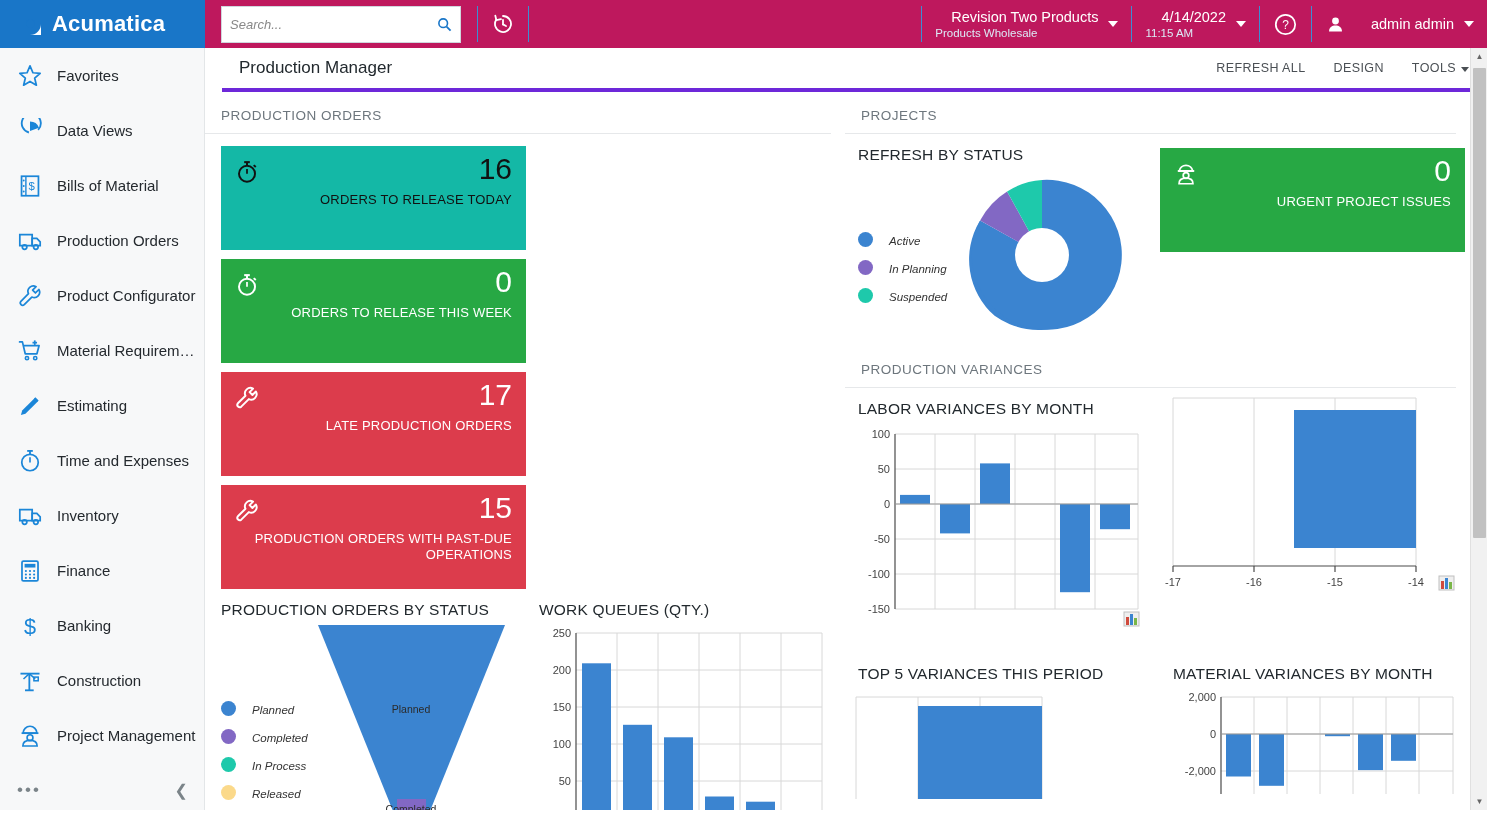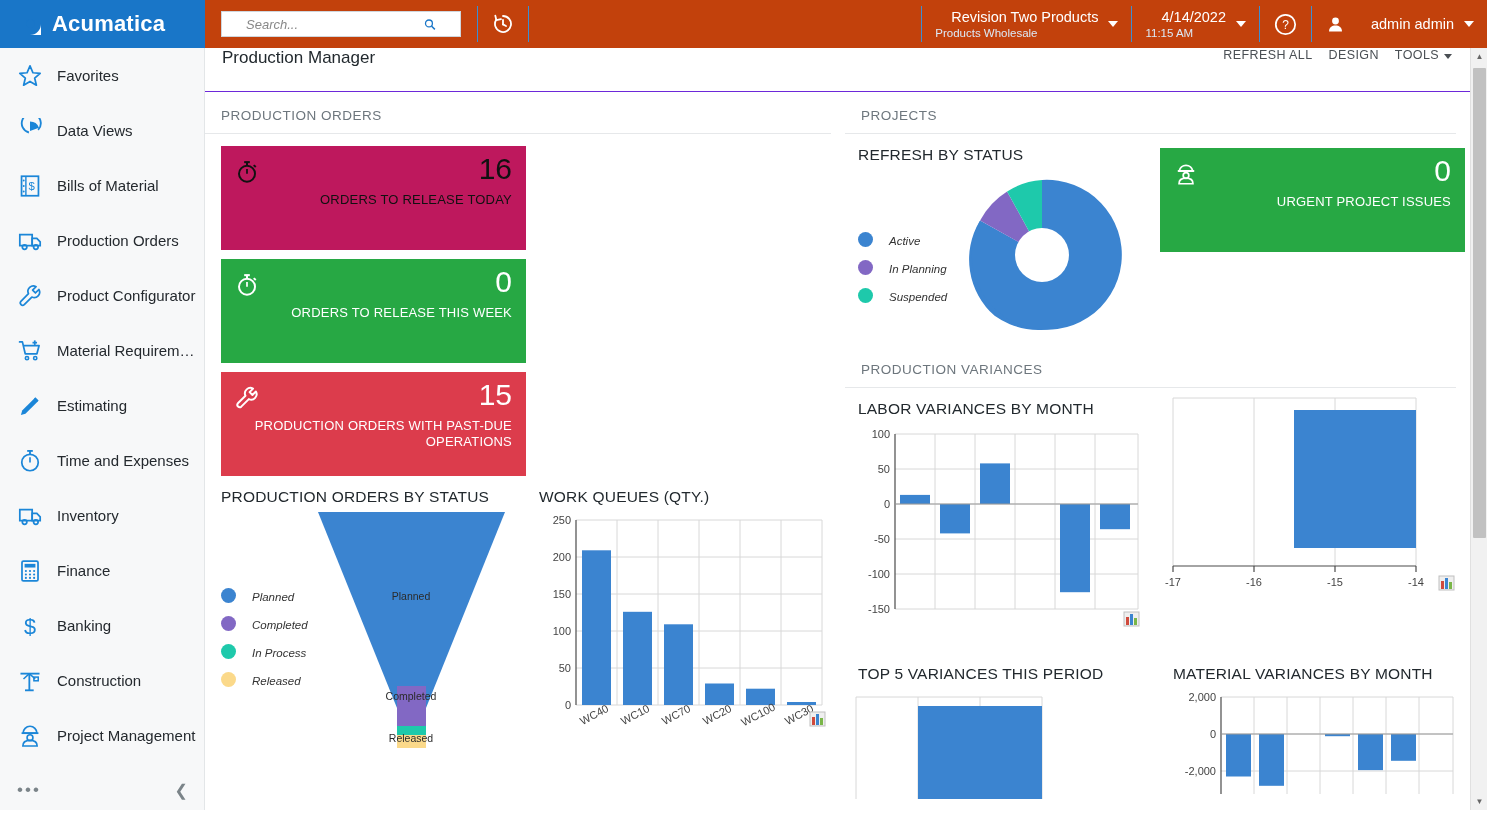--- a/index.html
+++ b/index.html
@@ -6,33 +6,33 @@
   html, body {
     width: 1487px; height: 836px;
     font-family: "Liberation Sans", sans-serif;
     background: #fff; overflow: hidden;
   }
   #app { position: relative; width: 1487px; height: 836px; }
 
   
   .topbar {
     position: absolute; top: 0; left: 0; width: 1487px; height: 48px;
-    background: #c2410c; display: flex; align-items: stretch;
+    background: #be185d; display: flex; align-items: stretch;
   }
   .brand {
     width: 205px; display: flex; align-items: center; gap: 9px;
     padding-left: 17px; background: #1976c8;
   }
   .brand-logo { width: 26px; height: 26px; flex: none; }
   .brand-name { color: #fff; font-size: 22px; font-weight: bold; letter-spacing: .2px; }
 
   .search-wrap { display: flex; align-items: center; padding: 0 16px; }
   .search-box {
-    width: 240px; height: 26px; background: #fff; border: 1px solid #cfd6dd;
-    display: flex; align-items: center; padding: 0 24px;
+    width: 240px; height: 37px; background: #fff; border: 1px solid #cfd6dd;
+    display: flex; align-items: center; padding: 0 8px;
   }
   .search-box input {
     flex: 1; border: none; outline: none; font-size: 13px;
     font-family: "Liberation Sans", sans-serif; color: #333; font-style: italic;
   }
   .search-box input::placeholder { color: #888; font-style: italic; }
 
   .tb-sep { width: 1px; background: #3a8ed4; margin: 6px 0; }
   .tb-cell {
     display: flex; align-items: center; justify-content: center;
@@ -61,25 +61,25 @@
   .sb-foot {
     position: absolute; bottom: 0; left: 0; width: 205px; height: 40px;
     display: flex; align-items: center; justify-content: space-between;
     padding: 0 17px; color: #7b8489;
   }
   .dots { font-size: 17px; letter-spacing: 2px; cursor: pointer; }
   .chev-l { font-size: 16px; cursor: pointer; }
 
   
   .page-head {
-    position: absolute; top: 48px; left: 205px; width: 1265px; height: 44px;
-    display: flex; align-items: flex-start; border-bottom: 1px solid #6d28d9; background: #fff;
+    position: absolute; top: 48px; left: 222px; width: 1265px; height: 44px;
+    display: flex; align-items: center; border-bottom: 4px solid #6d28d9; background: #fff;
   }
   .page-title { font-size: 17px; color: #22292e; padding-left: 17px; }
-  .head-tools { margin-left: auto; display: flex; align-items: center; gap: 16px; padding-right: 18px; }
+  .head-tools { margin-left: auto; display: flex; align-items: center; gap: 28px; padding-right: 18px; }
   .tool-btn { font-size: 12.5px; color: #4a4f54; letter-spacing: .4px; cursor: pointer; }
   .caret-sm {
     display: inline-block; width: 0; height: 0; margin-left: 5px;
     border-left: 4px solid transparent; border-right: 4px solid transparent;
     border-top: 5px solid #4a4f54;
   }
 
   
   .content {
     position: absolute; top: 92px; left: 205px; width: 1265px; height: 718px;
@@ -94,21 +94,21 @@
   }
   .widget-title {
     font-size: 15.5px; color: #22292e; padding: 12px 0 6px 13px; letter-spacing: .2px;
   }
 
   
   .tiles { display: flex; flex-wrap: wrap; gap: 9px; padding: 12px 14px 0 16px; }
   .tile {
     width: 305px; height: 104px; position: relative; padding: 12px 14px; cursor: pointer;
   }
-  .tile-yellow { background: #be185d; color: #111; }
+  .tile-yellow { background: #14b8a6; color: #111; }
   .tile-green  { background: #27a844; color: #fff; }
   .tile-red    { background: #dc3c4c; color: #fff; }
   .tile-ico { position: absolute; left: 13px; top: 13px; width: 26px; height: 26px; }
   .tile-num {
     position: absolute; right: 14px; top: 8px; font-size: 30px; font-weight: 400; line-height: 1;
   }
   .tile-lbl {
     position: absolute; right: 14px; top: 46px; left: 14px;
     text-align: right; font-size: 13px; line-height: 1.25; letter-spacing: .2px;
   }
@@ -395,20 +395,28 @@
             <circle cx="12" cy="13.6" r="7.4" fill="none" stroke="#fff" stroke-width="1.8"></circle>
             <line x1="9.4" y1="2.9" x2="14.6" y2="2.9" stroke="#fff" stroke-width="1.9"></line>
             <line x1="12" y1="2.9" x2="12" y2="6.1" stroke="#fff" stroke-width="1.9"></line>
             <line x1="12" y1="13.6" x2="12" y2="9.2" stroke="#fff" stroke-width="1.6"></line>
             <line x1="18.2" y1="5.6" x2="20.1" y2="7.4" stroke="#fff" stroke-width="1.7"></line>
           </svg>
           <div class="tile-num">0</div>
           <div class="tile-lbl">ORDERS TO RELEASE THIS WEEK</div>
         </div>
 
+        <div class="tile tile-red">
+          <svg class="tile-ico" viewBox="0 0 24 24">
+            <path d="M17.6 3.4 A5 5 0 0 0 10.6 9.9 L3.6 16.9 A2.2 2.2 0 0 0 6.7 20 L13.7 13
+                     A5 5 0 0 0 20.2 6 L17 9.2 L14.4 6.6 Z" fill="none" stroke="#fff" stroke-width="1.8" stroke-linejoin="round"></path>
+          </svg>
+          <div class="tile-num">17</div>
+          <div class="tile-lbl">LATE PRODUCTION ORDERS</div>
+        </div>
 
         <div class="tile tile-red">
           <svg class="tile-ico" viewBox="0 0 24 24">
             <path d="M17.6 3.4 A5 5 0 0 0 10.6 9.9 L3.6 16.9 A2.2 2.2 0 0 0 6.7 20 L13.7 13
                      A5 5 0 0 0 20.2 6 L17 9.2 L14.4 6.6 Z" fill="none" stroke="#fff" stroke-width="1.8" stroke-linejoin="round"></path>
           </svg>
           <div class="tile-num">15</div>
           <div class="tile-lbl">PRODUCTION ORDERS WITH PAST-DUE OPERATIONS</div>
         </div>
       </div>

